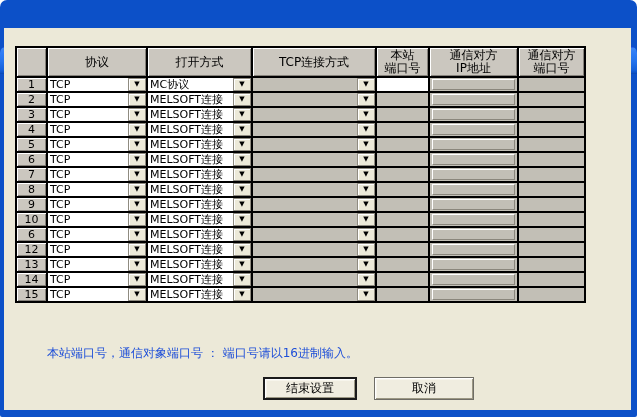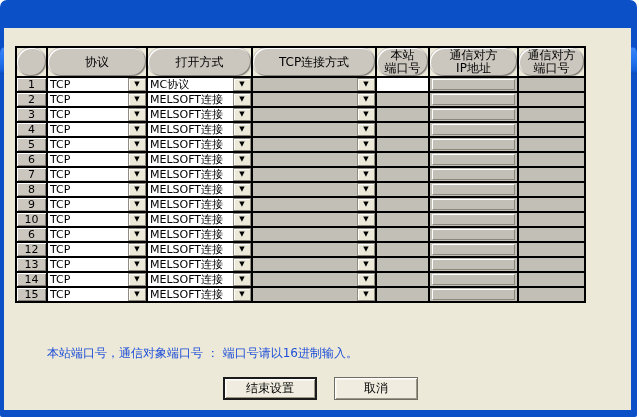--- a/index.html
+++ b/index.html
@@ -35,21 +35,21 @@
   }
   table.grid{
     position:absolute;left:11px;top:18px;
     border-collapse:collapse;table-layout:fixed;
   }
   table.grid th, table.grid td{
     border:2px solid #000000;padding:0;overflow:hidden;white-space:nowrap;
   }
   table.grid th{
     height:28px;background:#CBC7BF;font-weight:normal;font-size:12px;line-height:13px;
-    text-align:center;box-shadow:inset 1px 1px 0 #ffffff, inset -1px -1px 0 #85817A;border-radius:15px;
+    text-align:center;box-shadow:inset 1px 1px 0 #ffffff, inset -1px -1px 0 #85817A;
   }
   table.grid td{height:13px;font-size:11px;}
   td.rowhead{
     background:#CBC7BF;text-align:center;font-size:11px;
     box-shadow:inset 1px 1px 0 #ffffff, inset -1px -1px 0 #85817A;
   }
   .gray{background:#C2BFB6;}
   .combo{display:flex;height:13px;align-items:stretch;}
   .combo .field{
     flex:1;background:#ffffff;padding:0 2px;font-size:11px;line-height:13px;
@@ -71,23 +71,24 @@
   }
   .note{
     position:absolute;left:43px;top:317px;font-size:12px;color:#1d4ed8;white-space:nowrap;
   }
   .btn{
     position:absolute;top:349px;height:23px;font-size:12px;
     font-family:"DejaVu Sans","Liberation Sans",sans-serif;
     background:#F0EDE0;color:#000;
     box-shadow:inset 1px 1px 0 #ffffff, inset -1px -1px 0 #9C9884, inset 2px 2px 0 #F7F5EC;
     cursor:default;
+    margin-left:40px;
   }
   .btn.default{left:219px;width:94px;border:2px solid #1b1b1b;}
-  .btn.plain{left:330px;width:84px;border:1px solid #6F6D66;}
+  .btn.plain{left:330px;width:100px;border:1px solid #6F6D66;}
 </style>
 </head>
 <body>
 
 <div class="window">
   <div class="titlebar">
     <span class="title-text">内置以太网端口 开启设定</span>
     <div class="close-btn">
       <span>✕</span>
     </div>

